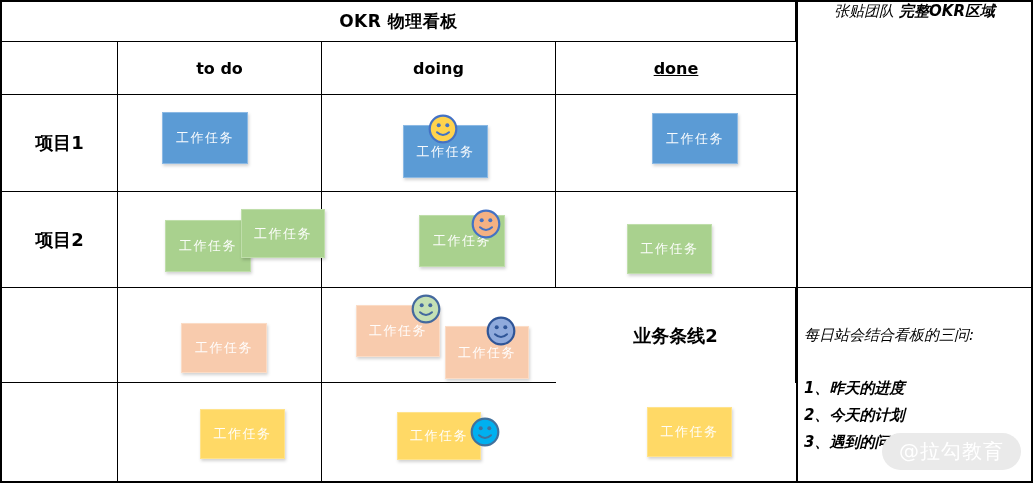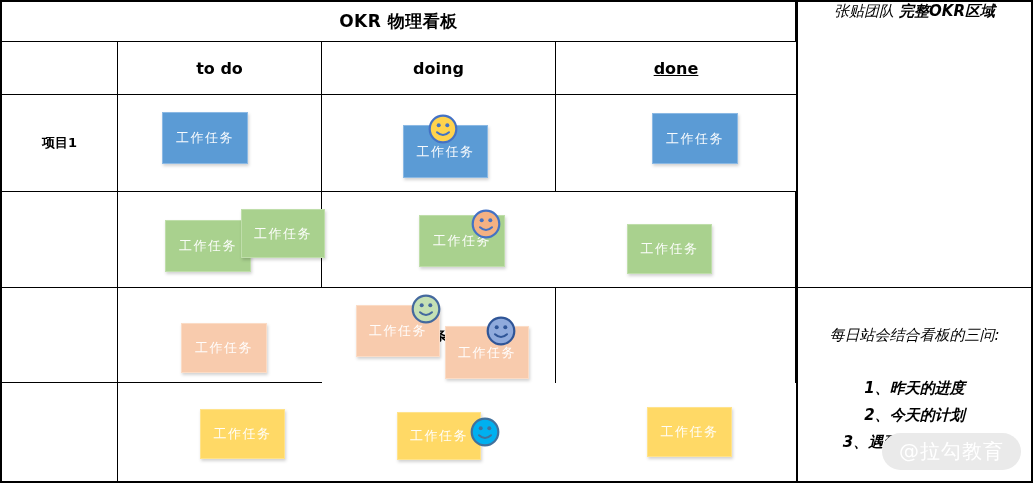--- a/index.html
+++ b/index.html
@@ -14,33 +14,33 @@
     grid-template-rows:40px 53px 97px 96px 95px 1fr;
   }
   .cell{border-right:1px solid #000;border-bottom:1px solid #000;box-sizing:border-box;}
   .no-right{border-right:none;text-decoration:underline;}
   .no-bottom{border-bottom:none;}
   .title-cell{
     grid-column:1/5;display:flex;align-items:center;justify-content:center;
     font-weight:bold;font-size:17px;letter-spacing:.5px;
   }
   .header-cell{display:flex;align-items:center;justify-content:center;font-weight:bold;font-size:16px;}
-  .label-cell{display:flex;align-items:center;justify-content:center;font-weight:bold;font-size:13px;}
+  .label-cell{display:flex;align-items:center;justify-content:center;font-weight:bold;font-size:18px;}
   .sidebar{
     position:absolute;left:794px;top:0;width:235px;height:479px;
     border-left:2px solid #000;box-sizing:border-box;
   }
   .sidebar-top{
     height:286px;box-sizing:border-box;border-bottom:1px solid #000;
     display:flex;align-items:flex-start;justify-content:center;
     font-style:italic;font-size:15px;padding:0 8px;text-align:center;
   }
   .sidebar-top b{margin-left:5px;}
   .sidebar-bottom{
-    box-sizing:border-box;padding:38px 6px 0;text-align:center;
+    box-sizing:border-box;padding:38px 6px 0;
     font-style:italic;font-size:15px;
   }
   .sidebar-items{margin-top:30px;font-weight:bold;line-height:27px;font-size:15px;}
   .note{
     position:absolute;display:flex;align-items:center;justify-content:center;
     color:rgba(255,255,255,.95);font-size:13px;letter-spacing:1.5px;
     box-shadow:1px 2px 3px rgba(0,0,0,.18);box-sizing:border-box;margin-left:13px;
   }
   .smiley{position:absolute;width:30px;height:30px;}
   .watermark{
@@ -60,20 +60,21 @@
     <div class="cell header-cell"></div>
     <div class="cell header-cell">to do</div>
     <div class="cell header-cell">doing</div>
     <div class="cell header-cell no-right">done</div>
 
     <div class="cell label-cell">项目1</div>
     <div class="cell"></div>
     <div class="cell"></div>
     <div class="cell no-right"></div>
 
+    <div class="cell label-cell">项目2</div>
     <div class="cell"></div>
     <div class="cell"></div>
     <div class="cell no-right"></div>
 
     <div class="cell"></div>
     <div class="cell"></div>
     <div class="cell no-right"></div>
 
     <div class="cell label-cell no-bottom">业务条线2</div>
     <div class="cell no-bottom"></div>

